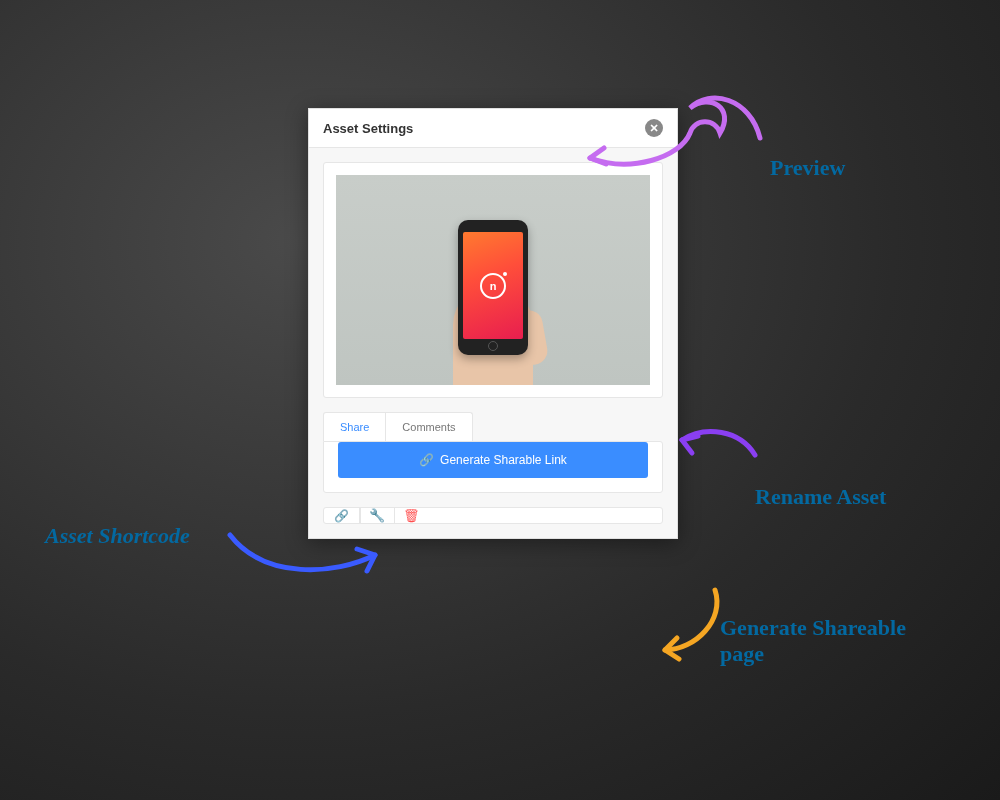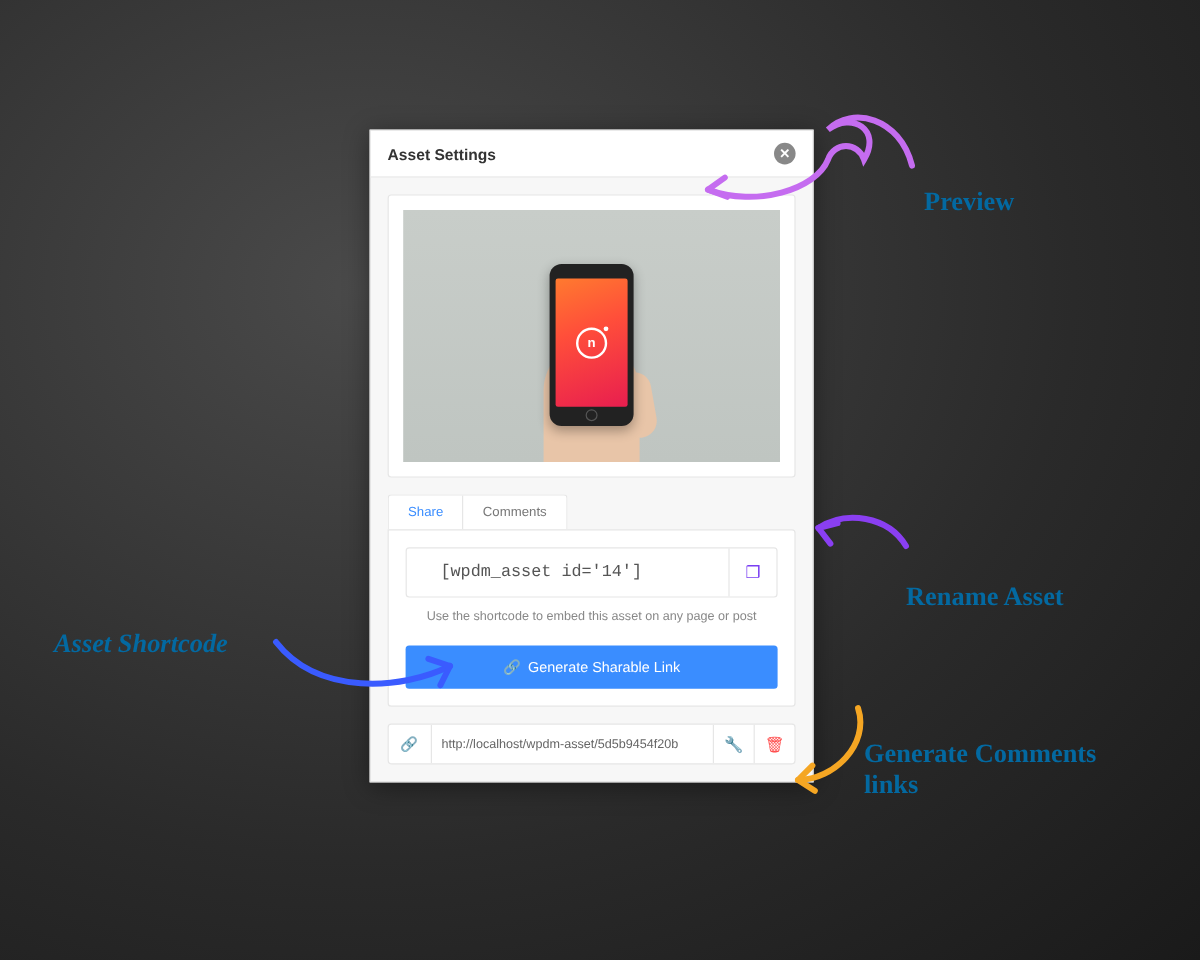--- a/index.html
+++ b/index.html
@@ -244,36 +244,28 @@
       </div>
     </div>
 
 
     <div class="tabs">
       <div class="tab active">Share</div>
       <div class="tab">Comments</div>
     </div>
 
     <div class="share-body">
-      <div class="share-inner">
-        <div class="shortcode-box">
-          <div class="shortcode-text">[wpdm_asset id='14']</div>
-          <div class="copy-btn">❐</div>
-        </div>
-        <div class="helper">Use the shortcode to embed this asset on any page or post</div>
-      </div>
       <div class="gen-btn">
         <span>🔗</span>
         <span>Generate Sharable Link</span>
       </div>
     </div>
 
     <div class="link-row">
       <div class="link-ic">🔗</div>
-      <div class="link-url">http://localhost/wpdm-asset/5d5b9454f20b</div>
       <div class="link-act wrench">🔧</div>
       <div class="link-act trash">🗑</div>
     </div>
 
   </div>
 </div>
 
 <div class="anno" style="left:770px;top:155px;">Preview</div>
 <svg class="arrow" style="left:560px;top:78px;width:220px;height:100px;">
   <path d="M200,60 C190,20 150,10 130,30 C150,15 175,30 160,55 C155,40 135,40 130,55 C120,80 70,95 30,80" stroke="#c56cf0" stroke-width="5" fill="none" stroke-linecap="round"></path>
@@ -285,17 +277,17 @@
   <path d="M85,35 C70,10 35,5 12,20" stroke="#8a3ff2" stroke-width="5" fill="none" stroke-linecap="round"></path>
   <path d="M12,20 l16,-4 M12,20 l10,13" stroke="#8a3ff2" stroke-width="5" fill="none" stroke-linecap="round"></path>
 </svg>
 
 <div class="anno" style="left:45px;top:523px;font-style:italic;">Asset Shortcode</div>
 <svg class="arrow" style="left:225px;top:520px;width:160px;height:60px;">
   <path d="M5,15 C40,60 110,55 150,35" stroke="#3a5bff" stroke-width="5" fill="none" stroke-linecap="round"></path>
   <path d="M150,35 l-18,-6 M150,35 l-8,16" stroke="#3a5bff" stroke-width="5" fill="none" stroke-linecap="round"></path>
 </svg>
 
-<div class="anno" style="left:720px;top:615px;width:230px;">Generate Comments links</div>
+<div class="anno" style="left:720px;top:615px;width:230px;">Generate Shareable page</div>
 <svg class="arrow" style="left:650px;top:580px;width:80px;height:80px;">
   <path d="M65,10 C75,40 45,70 15,70" stroke="#f5a623" stroke-width="5" fill="none" stroke-linecap="round"></path>
   <path d="M15,70 l12,-12 M15,70 l14,9" stroke="#f5a623" stroke-width="5" fill="none" stroke-linecap="round"></path>
 </svg>
 
 </body></html>

